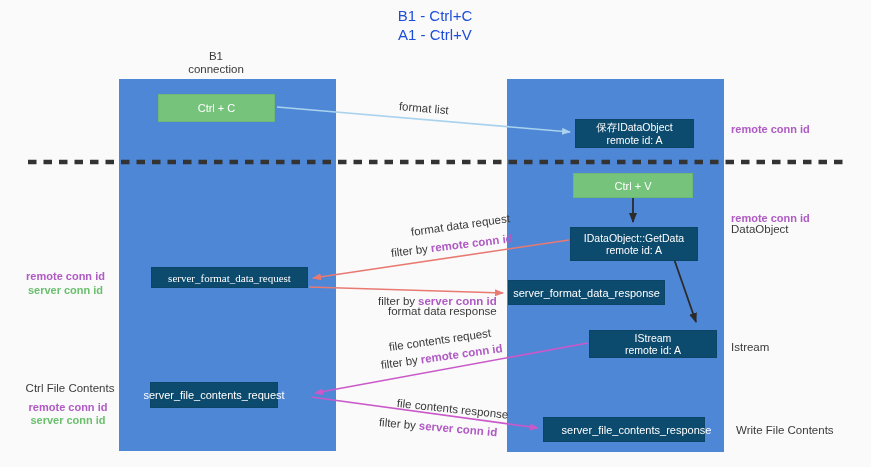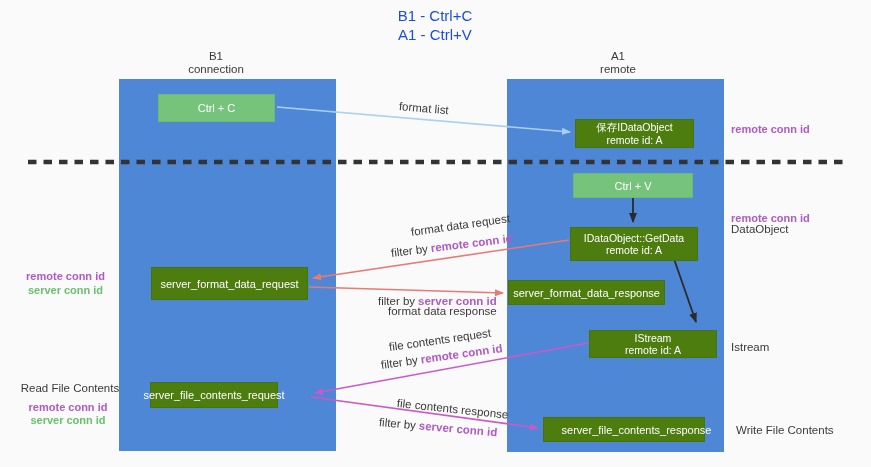--- a/index.html
+++ b/index.html
@@ -14,21 +14,21 @@
     left:295px; top:6px; width:280px; text-align:center;
     font-size:15px; line-height:19px; color:#1d4ed8;
   }
   .lane-header { text-align:center; font-size:11.5px; line-height:12.5px; color:#3a3a3a; }
   .lane { background:#4e87d6; }
   .node {
     display:flex; flex-direction:column; align-items:center; justify-content:center;
     color:#fff; text-align:left; box-sizing:border-box;
   }
   .node.green  { background:#76c47c; border:1px solid rgba(0,0,0,0.06); font-size:11px; }
-  .node.orange { background:#4d7c0f; border:1px solid rgba(0,0,0,0.07); font-size:11px; }
+  .node.orange { background:#0c4a6e; border:1px solid rgba(0,0,0,0.07); font-size:11px; }
   .node .l2 { font-size:10.5px; line-height:12.5px; }
   .node .l1 { font-size:10.5px; line-height:12.5px; }
   .node .single { font-size:11px; }
   .edge-label { font-size:11.5px; white-space:nowrap; transform-origin:left center; color:#3a3a3a; }
   .rot5  { transform:rotate(5deg); }
   .rot6  { transform:rotate(6deg); }
   .rot-n8{ transform:rotate(-8deg); }
   .rot-n7{ transform:rotate(-7deg); }
   .key-purple { color:#b05ac4; font-weight:bold; }
   .ann { font-size:11.5px; white-space:nowrap; }
@@ -44,24 +44,20 @@
 <div class="canvas">
 
   <div class="abs title">
     <div>B1 - Ctrl+C</div>
     <div>A1 - Ctrl+V</div>
   </div>
 
   <div class="abs lane-header" style="left:141px;top:50px;width:150px;">
     <div>B1</div>
     <div>connection</div>
-  </div>
-  <div class="abs lane-header" style="left:543px;top:50px;width:150px;">
-    <div>A1</div>
-    <div>remote</div>
   </div>
 
   <div class="abs lane" style="left:119px;top:79px;width:217px;height:372px;"></div>
   <div class="abs lane" style="left:507px;top:79px;width:217px;height:373px;"></div>
 
   <svg class="overlay" width="871" height="467">
     <defs>
       <marker id="m-blue" markerUnits="userSpaceOnUse" markerWidth="10" markerHeight="8" refX="8" refY="3.5" orient="auto">
         <path d="M0,0 L9,3.5 L0,7 Z" fill="#a9d2ee"></path>
       </marker>
@@ -104,21 +100,21 @@
 
   <div class="abs node green" style="left:573px;top:173px;width:120px;height:25px;">
     <span class="single">Ctrl + V</span>
   </div>
 
   <div class="abs node orange" style="left:570px;top:227px;width:128px;height:34px;">
     <span class="l1">IDataObject::GetData</span>
     <span class="l2">remote id: A</span>
   </div>
 
-  <div class="abs node orange" style="left:151px;top:267px;width:157px;height:33px;">
+  <div class="abs node orange" style="left:151px;top:267px;width:157px;height:21px;font-family:Liberation Serif, serif;">
     <span class="single">server_format_data_request</span>
   </div>
 
   <div class="abs node orange" style="left:508px;top:280px;width:157px;height:25px;">
     <span class="single">server_format_data_response</span>
   </div>
 
   <div class="abs node orange" style="left:589px;top:330px;width:128px;height:28px;">
     <span class="l1">IStream</span>
     <span class="l2">remote id: A</span>
@@ -165,17 +161,17 @@
   </div>
 
   <div class="abs ann purple" style="left:731px;top:123px;">remote conn id</div>
   <div class="abs ann purple" style="left:731px;top:212px;">remote conn id</div>
   <div class="abs ann" style="left:731px;top:223px;">DataObject</div>
   <div class="abs ann" style="left:731px;top:341px;">Istream</div>
   <div class="abs ann" style="left:736px;top:424px;">Write File Contents</div>
 
   <div class="abs ann purple center" style="left:18px;top:270px;width:95px;">remote conn id</div>
   <div class="abs ann green center" style="left:18px;top:284px;width:95px;">server conn id</div>
-  <div class="abs ann center" style="left:10px;top:382px;width:120px;">Read File Contents</div>
+  <div class="abs ann center" style="left:10px;top:382px;width:120px;">Ctrl File Contents</div>
   <div class="abs ann purple center" style="left:18px;top:401px;width:100px;">remote conn id</div>
   <div class="abs ann green center" style="left:18px;top:414px;width:100px;">server conn id</div>
 
 </div>
 
 </body></html>

